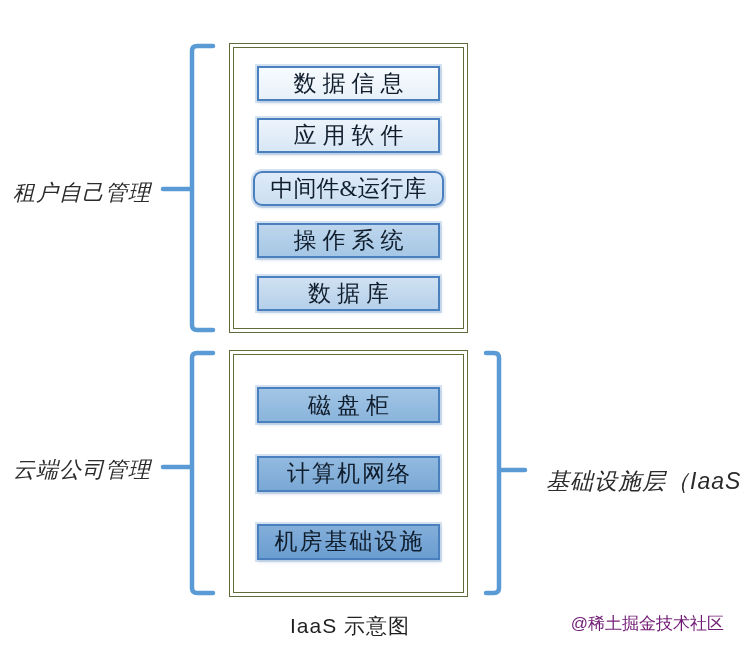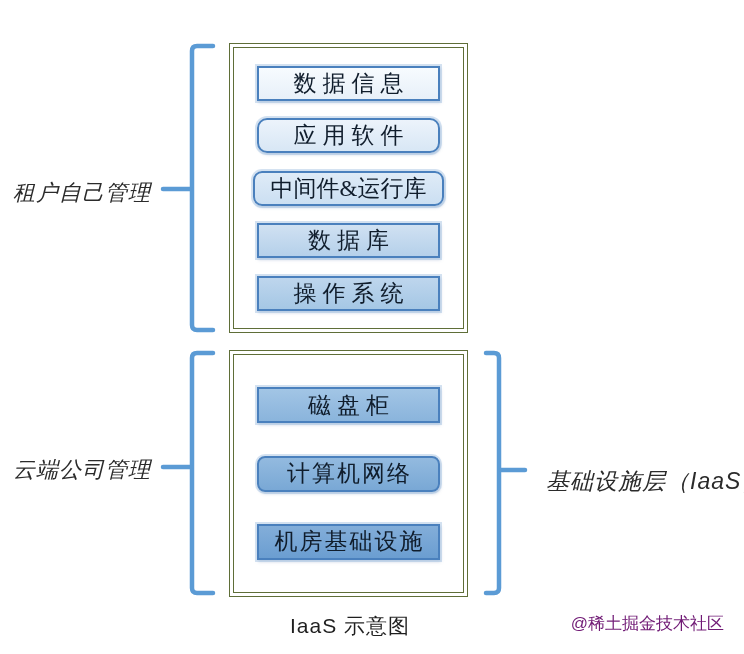--- a/index.html
+++ b/index.html
@@ -52,27 +52,27 @@
     display:flex;align-items:center;justify-content:center;
     font-size:23px;color:#101d2c;
     white-space:nowrap;
   }
   .container-bottom .layer{height:36px;}
   .wide{width:191px;border-radius:9px;}
   .sp-wide{letter-spacing:6px;text-indent:6px;}
   .sp-mid{letter-spacing:2px;text-indent:2px;}
 
   .b1{background:linear-gradient(#f7fbfe,#e7f0f9);}
-  .b2{background:linear-gradient(#ecf3fb,#d8e7f5);border-radius:10px;}
+  .b2{background:linear-gradient(#ecf3fb,#d8e7f5);}
   .b3{background:linear-gradient(#dfebf7,#cbdff2);}
   .b4{background:linear-gradient(#d0e1f2,#b5d0ea);}
   .b5{background:linear-gradient(#bed6ed,#a5c7e5);}
   .b6{background:linear-gradient(#b0cde9,#98bfe1);}
   .b7{background:linear-gradient(#a2c5e5,#8ab4dc);}
-  .b8{background:linear-gradient(#93badf,#79a8d5);border-radius:8px;}
+  .b8{background:linear-gradient(#93badf,#79a8d5);}
   .b9{background:linear-gradient(#83aed9,#6b9ed1);}
 
   .caption{
     position:absolute;left:290px;top:612px;
     font-size:21px;color:#1f1f1f;
     font-family:"Liberation Sans",serif;
     letter-spacing:1px;white-space:nowrap;
   }
   .watermark{
     position:absolute;right:20px;top:612px;
@@ -103,22 +103,22 @@
 
   <div class="side-label lbl-tenant">租户自己管理</div>
   <div class="side-label lbl-cloud">云端公司管理</div>
   <div class="side-label lbl-iaas">基础设施层（IaaS）</div>
 
   <div class="container container-top">
     <div class="inner">
       <div class="layer b1 sp-wide">数据信息</div>
       <div class="layer b2 sp-wide">应用软件</div>
       <div class="layer b3 wide">中间件&amp;运行库</div>
+      <div class="layer b5 sp-wide">操作系统</div>
       <div class="layer b4 sp-wide">数据库</div>
-      <div class="layer b5 sp-wide">操作系统</div>
     </div>
   </div>
 
   <div class="container container-bottom">
     <div class="inner">
       <div class="layer b7 sp-wide">磁盘柜</div>
       <div class="layer b8 sp-mid">计算机网络</div>
       <div class="layer b9 sp-mid">机房基础设施</div>
     </div>
   </div>

